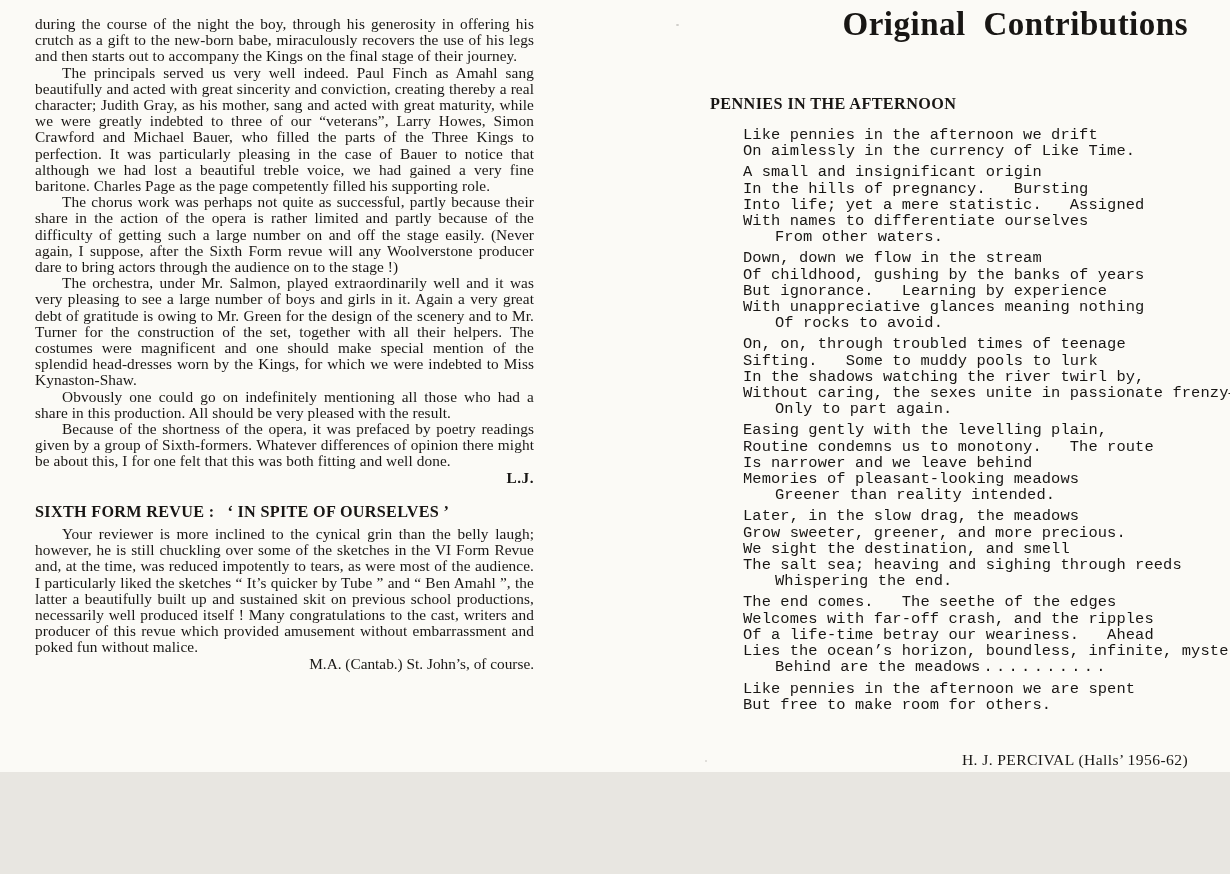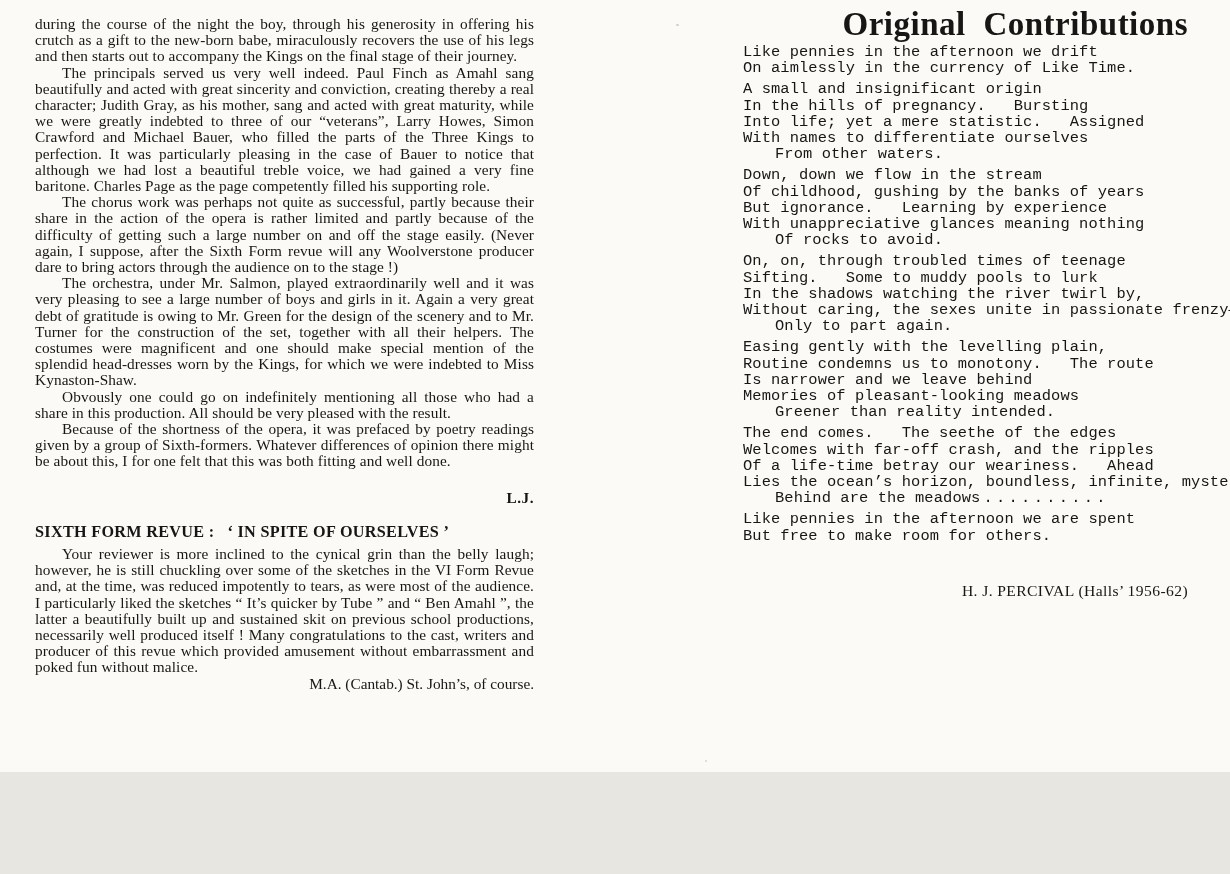--- a/index.html
+++ b/index.html
@@ -23,21 +23,20 @@
     margin:0;
     font-size:15.3px;line-height:16.2px;
     text-align:justify;
     letter-spacing:.1px;
   }
   .para.ind{text-indent:27px;}
   .sig-lj{
     font-size:15.3px;line-height:16.2px;
     text-align:right;font-weight:bold;
     letter-spacing:.5px;
-    margin-top:20px;
   }
   .section-heading{
     margin:16px 0 4px 0;
     font-size:16.2px;line-height:20px;
     font-weight:bold;
     letter-spacing:.3px;
     white-space:pre;
   }
   .sig-ma{
     font-size:15.3px;line-height:16.2px;
@@ -104,20 +103,21 @@
         <p class="para ind">Because of the shortness of the opera, it was prefaced by poetry readings given by a group of Sixth-formers.  Whatever differences of opinion there might be about this, I for one felt that this was both fitting and well done.</p>
       </div>
     <div class="sig-lj">L.J.</div>
     <div class="section-heading">SIXTH FORM REVUE :   ‘ IN SPITE OF OURSELVES ’</div>
     <p class="para ind">Your reviewer is more inclined to the cynical grin than the belly laugh; however, he is still chuckling over some of the sketches in the VI Form Revue and, at the time, was reduced impotently to tears, as were most of the audience.  I particularly liked the sketches “ It’s quicker by Tube ” and “ Ben Amahl ”, the latter a beautifully built up and sustained skit on previous school productions, necessarily well produced itself !  Many congratulations to the cast, writers and producer of this revue which provided amusement without embarrassment and poked fun without malice.</p>
     <div class="sig-ma">M.A. (Cantab.) St. John’s, of course.</div>
   </div>
 
   <div class="right-page">
     <h1 class="main-title">Original Contributions</h1>
+    <h2 class="poem-title">PENNIES IN THE AFTERNOON</h2>
     <div id="poem-body" class="poem-body">
         <div class="stanza">
           <div class="pline">Like pennies in the afternoon we drift</div>
           <div class="pline">On aimlessly in the currency of Like Time.</div>
         </div>
         <div class="stanza">
           <div class="pline">A small and insignificant origin</div>
           <div class="pline">In the hills of pregnancy.   Bursting</div>
           <div class="pline">Into life; yet a mere statistic.   Assigned</div>
           <div class="pline">With names to differentiate ourselves</div>
@@ -138,20 +138,27 @@
           <div class="pline pind">Only to part again.</div>
         </div>
         <div class="stanza">
           <div class="pline">Easing gently with the levelling plain,</div>
           <div class="pline">Routine condemns us to monotony.   The route</div>
           <div class="pline">Is narrower and we leave behind</div>
           <div class="pline">Memories of pleasant-looking meadows</div>
           <div class="pline pind">Greener than reality intended.</div>
         </div>
         <div class="stanza">
+          <div class="pline">Later, in the slow drag, the meadows</div>
+          <div class="pline">Grow sweeter, greener, and more precious.</div>
+          <div class="pline">We sight the destination, and smell</div>
+          <div class="pline">The salt sea; heaving and sighing through reeds</div>
+          <div class="pline pind">Whispering the end.</div>
+        </div>
+        <div class="stanza">
           <div class="pline">The end comes.   The seethe of the edges</div>
           <div class="pline">Welcomes with far-off crash, and the ripples</div>
           <div class="pline">Of a life-time betray our weariness.   Ahead</div>
           <div class="pline">Lies the ocean’s horizon, boundless, infinite, mysterious.</div>
           <div class="pline pind">Behind are the meadows . . . . . . . . . .</div>
         </div>
         <div class="stanza">
           <div class="pline">Like pennies in the afternoon we are spent</div>
           <div class="pline">But free to make room for others.</div>
         </div>

